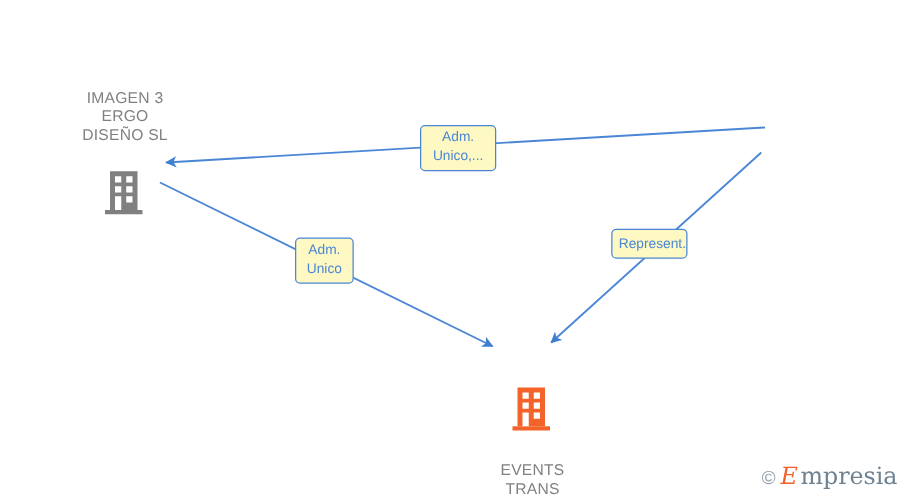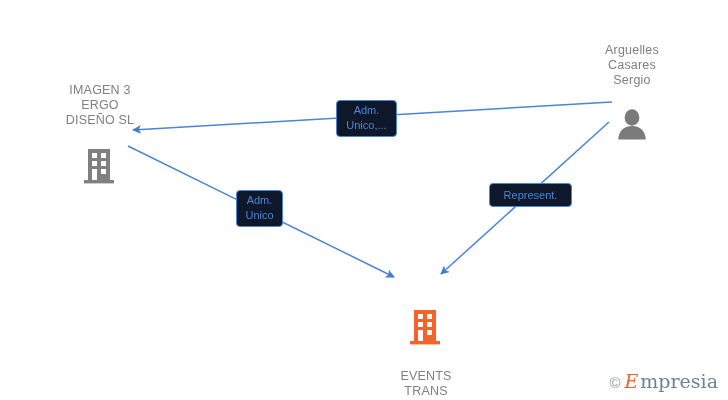--- a/index.html
+++ b/index.html
@@ -35,21 +35,21 @@
     letter-spacing: .2px;
     white-space: pre-line;
     user-select: none;
   }
   .node .icon {
     display: block;
   }
 
   #node-imagen3 {
     left: 20px;
-    top: 68px;
+    top: 56px;
     width: 160px;
   }
   #node-imagen3 .icon {
     margin: 4px auto 0 auto;
   }
 
   #node-person {
     left: 552px;
     top: 28px;
     width: 160px;
@@ -66,21 +66,21 @@
   #node-events .icon {
     margin: 0 auto 4px auto;
   }
 
   
   .edge-label {
     position: absolute;
     box-sizing: border-box;
     border: 1.3px solid #4a86d6;
     border-radius: 4px;
-    background: #0f172a;
+    background: #fef9c3;
     color: #4a86d6;
     font-size: 11px;
     line-height: 15px;
     text-align: center;
     padding: 2px 6px 3px 6px;
     white-space: pre-line;
     user-select: none;
   }
   #label-adm-unico-multi {
     left: 336px;
@@ -88,21 +88,21 @@
     width: 61px;
   }
   #label-adm-unico {
     left: 236px;
     top: 190px;
     width: 47px;
   }
   #label-represent {
     left: 489px;
     top: 183px;
-    width: 83px;
+    width: 61px;
     line-height: 16px;
     padding: 3px 5px;
   }
 
   
   #watermark {
     position: absolute;
     right: 10px;
     bottom: 9px;
     display: flex;
@@ -160,31 +160,20 @@
         <rect x="10" y="6" width="5" height="5" fill="#ffffff"></rect>
         <rect x="19" y="6" width="5" height="5" fill="#ffffff"></rect>
         <rect x="10" y="14" width="5" height="5" fill="#ffffff"></rect>
         <rect x="19" y="14" width="5" height="5" fill="#ffffff"></rect>
         <rect x="10" y="22" width="5" height="11" fill="#ffffff"></rect>
         <rect x="19" y="22" width="5" height="5" fill="#ffffff"></rect>
       </svg>
     </span>
   </div>
 
-  <div class="node" id="node-person">
-    <span>Arguelles
-Casares
-Sergio</span>
-    <span class="icon">
-      <svg width="34" height="32" viewBox="0 0 34 32" xmlns="http://www.w3.org/2000/svg">
-        <ellipse cx="17" cy="9.5" rx="7.4" ry="8.2" fill="#7a7a7a"></ellipse>
-        <path d="M 17 18 C 8.2 18 3.6 23.4 3.2 31.6 L 30.8 31.6 C 30.4 23.4 25.8 18 17 18 Z" fill="#7a7a7a"></path>
-      </svg>
-    </span>
-  </div>
 
   <div class="node" id="node-events">
     <span class="icon">
       <svg width="36" height="38" viewBox="0 0 36 38" xmlns="http://www.w3.org/2000/svg">
         <rect x="6" y="2" width="22" height="31" fill="#f4642a"></rect>
         <rect x="2" y="33" width="30" height="3.4" fill="#f4642a"></rect>
         <rect x="10" y="6" width="5" height="5" fill="#ffffff"></rect>
         <rect x="19" y="6" width="5" height="5" fill="#ffffff"></rect>
         <rect x="10" y="14" width="5" height="5" fill="#ffffff"></rect>
         <rect x="19" y="14" width="5" height="5" fill="#ffffff"></rect>

